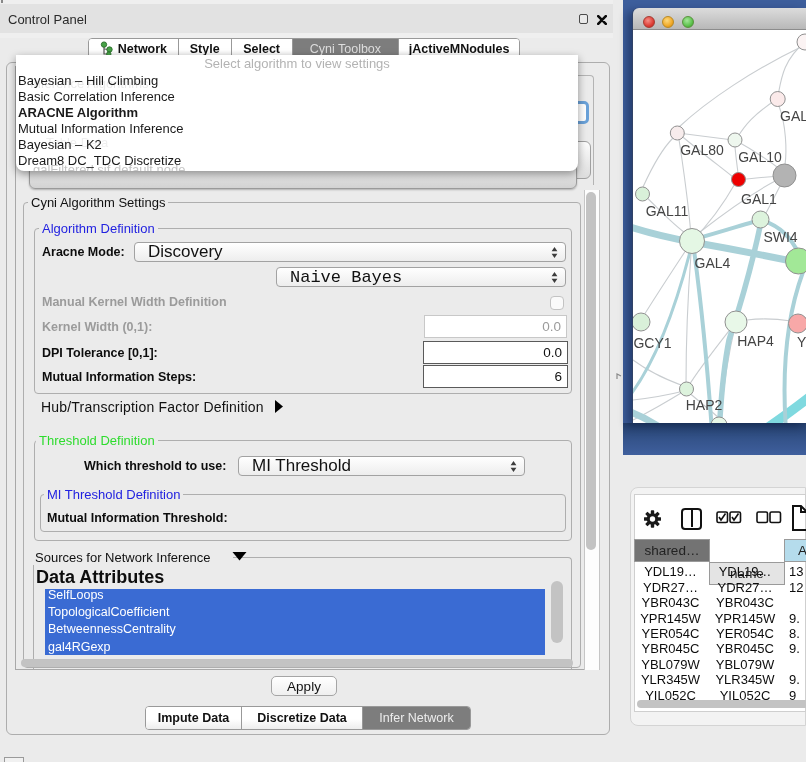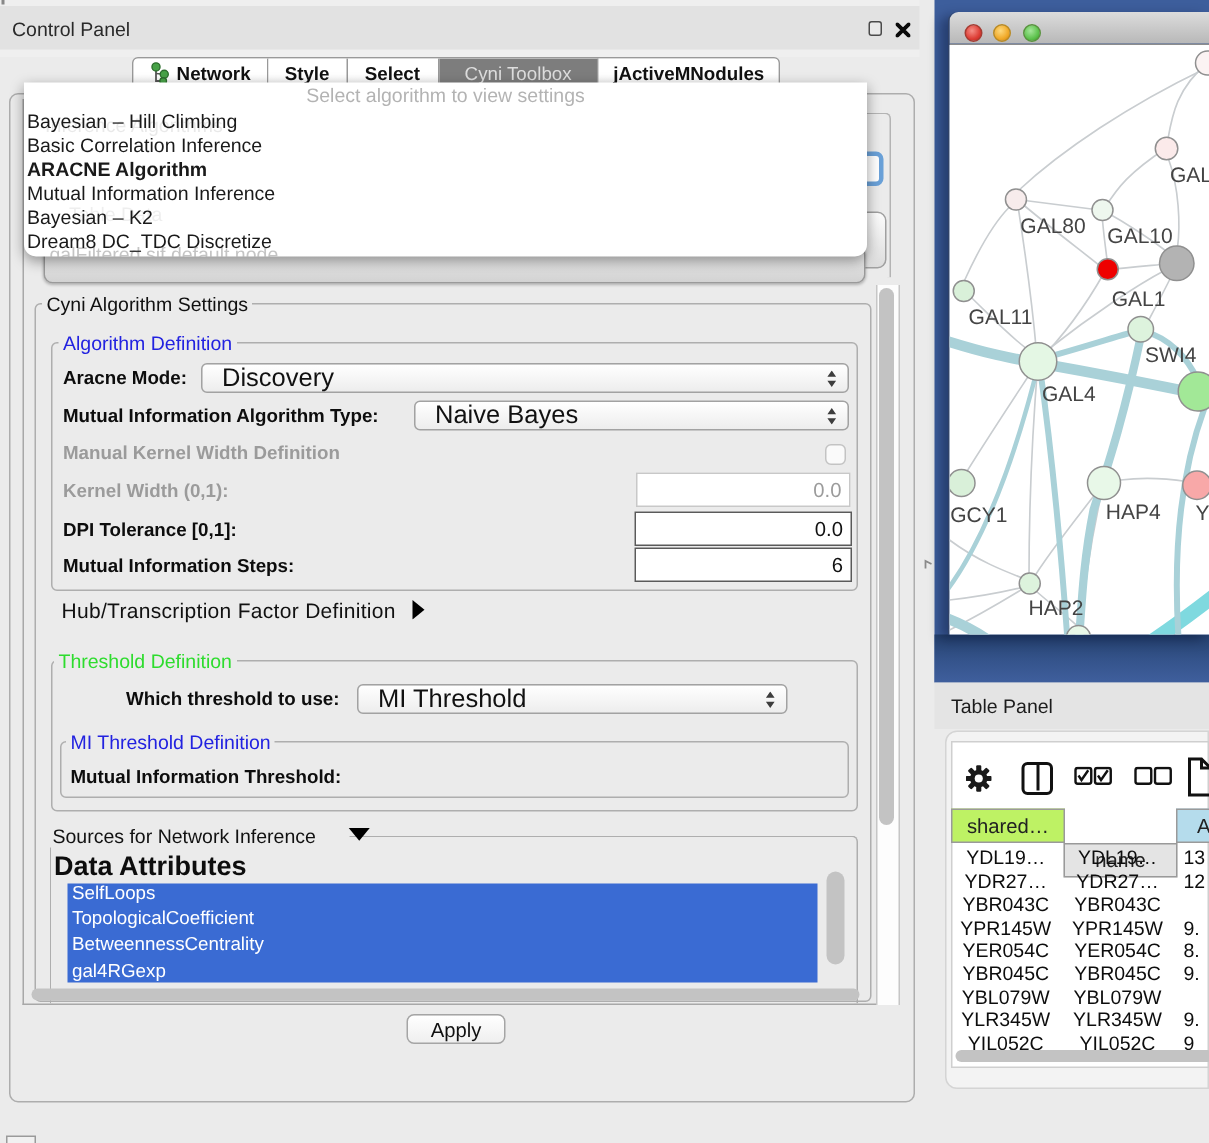--- a/index.html
+++ b/index.html
@@ -136,22 +136,21 @@
   <div class="group" style="left:34px; top:228px; width:538px; height:166px;"></div>
   <div class="glabel" style="left:39px; top:221px; color:#2222e0;">Algorithm Definition</div>
 
   <div class="lbl" style="left:42px; top:245px;">Aracne Mode:</div>
   <div class="combo" style="left:134px; top:242px; width:432px; height:20px;">Discovery
     <svg width="7" height="11" viewBox="0 0 7 11">
         <path d="M3.5 0 L6.4 4.2 L0.6 4.2 Z M3.5 11 L6.4 6.8 L0.6 6.8 Z" fill="#3d3d3d"></path>
       </svg>
   </div>
 
-  <div class="lbl" style="left:42px; top:270px;">Mutual Information Algorithm Type:</div>
-  <div class="combo" style="left:276px; top:267px; width:290px; height:20px;">Naive Bayes
+  <div class="combo" style="left:276px; top:267px; width:290px; height:20px;font-family:Liberation Mono, monospace;">Naive Bayes
     <svg width="7" height="11" viewBox="0 0 7 11">
         <path d="M3.5 0 L6.4 4.2 L0.6 4.2 Z M3.5 11 L6.4 6.8 L0.6 6.8 Z" fill="#3d3d3d"></path>
       </svg>
   </div>
 
   <div class="lbl dis" style="left:42px; top:295px;">Manual Kernel Width Definition</div>
   <div class="cb" style="left:550px; top:296px; width:13.5px; height:13.5px; background:#fafafa; border-radius:4px;"></div>
 
   <div class="lbl dis" style="left:42px; top:320px;">Kernel Width (0,1):</div>
   <div class="input" style="left:424px; top:315px; width:143px; height:23px; border:1px solid #c8c8c8; color:#9b9b9b;">0.0</div>
@@ -210,20 +209,25 @@
     <div class="it" style="top:18px;">Bayesian – Hill Climbing</div>
     <div class="it" style="top:34px;">Basic Correlation Inference</div>
     <div class="it" style="top:50px; font-weight:bold;">ARACNE Algorithm</div>
     <div class="it" style="top:66px;">Mutual Information Inference</div>
     <div class="it" style="top:82px;">Bayesian – K2</div>
     <div class="it" style="top:98px;">Dream8 DC_TDC Discretize</div>
   </div>
 
   <div class="abs applybtn">Apply</div>
 
+  <div class="abs btabs">
+    <div class="tab" style="width:96px;">Impute Data</div>
+    <div class="tab" style="width:121px;">Discretize Data</div>
+    <div class="tab sel" style="width:107px; color:#ededed;">Infer Network</div>
+  </div>
 
   <div class="abs" style="left:4px; top:757px; width:20px; height:10px; border:1.5px solid #9a9a9a; background:#f1f1f1;"></div>
 
   <div class="abs desktop"></div>
   <svg class="abs" style="left:615px; top:371px;" width="8" height="9" viewBox="0 0 8 9">
     <path d="M2 8 L2 3 L6 5" fill="none" stroke="#8a8a8a" stroke-width="1.2"></path>
   </svg>
   <div class="abs" style="left:623px; top:423px; width:183px; height:32px; background:linear-gradient(180deg,#24406d 0%,#35548c 55%,#3f5f9d 100%);"></div>
 
   <div class="netwin">
@@ -298,23 +302,20 @@
           <text x="79.5" y="237.5">GAL4</text>
           <text x="19.5" y="318">GCY1</text>
           <text x="122.5" y="316">HAP4</text>
           <text x="164" y="316.5" text-anchor="start">YM</text>
           <text x="71" y="380">HAP2</text>
         </g>
       </svg>
     </div>
   </div>
 
-  <div class="abs tpbar">
-      <span>Table Panel</span>
-    </div>
   <div class="abs tparea"></div>
   <div class="abs tcontainer"></div>
   <div class="abs tpanel"></div>
 
   <svg class="abs" style="left:644px; top:510px;" width="17" height="18" viewBox="0 0 17 18">
     <g fill="#1a1a1a" transform="translate(8.5,9)">
         <circle r="5.8"></circle>
         <rect x="-1.7" y="-8.8" width="3.4" height="4.4" rx="0.8" transform="rotate(0)"></rect>
         <rect x="-1.7" y="-8.8" width="3.4" height="4.4" rx="0.8" transform="rotate(45)"></rect>
         <rect x="-1.7" y="-8.8" width="3.4" height="4.4" rx="0.8" transform="rotate(90)"></rect>
@@ -337,21 +338,21 @@
   </svg>
   <svg class="abs" style="left:756px; top:511px;" width="26" height="13" viewBox="0 0 26 13">
     <rect x="1" y="1" width="10.5" height="10.5" rx="1.5" fill="none" stroke="#111" stroke-width="1.6"></rect>
     <rect x="14" y="1" width="10.5" height="10.5" rx="1.5" fill="none" stroke="#111" stroke-width="1.6"></rect>
   </svg>
   <svg class="abs" style="left:791px; top:504px;" width="17" height="28" viewBox="0 0 17 28">
     <path d="M2 2 L10 2 L16 8 L16 26 L2 26 Z" fill="none" stroke="#111" stroke-width="2"></path>
     <path d="M10 2 L10 8 L16 8" fill="none" stroke="#111" stroke-width="2"></path>
   </svg>
 
-  <div class="th" style="left:634px; width:76px; background:#bef264;">shared…</div>
+  <div class="th" style="left:634px; width:76px; background:#737373;">shared…</div>
   <div class="th" style="left:709px; width:76px; background:#e4e4e4;margin-top:23px;">name</div>
   <div class="th" style="left:784px; width:30px; background:#b5dcec; justify-content:flex-start; padding-left:13px; overflow:hidden;">Av</div>
 
   <div id="rows">
       <div class="trow" style="left:634px; top:565.3px; width:73px; text-align:center;">YDL19…</div>
       <div class="trow" style="left:709px; top:565.3px; width:72px; text-align:center;">YDL19…</div>
       <div class="trow" style="left:789px; top:565.3px;">13</div>
       <div class="trow" style="left:634px; top:580.7px; width:73px; text-align:center;">YDR27…</div>
       <div class="trow" style="left:709px; top:580.7px; width:72px; text-align:center;">YDR27…</div>
       <div class="trow" style="left:789px; top:580.7px;">12</div>

